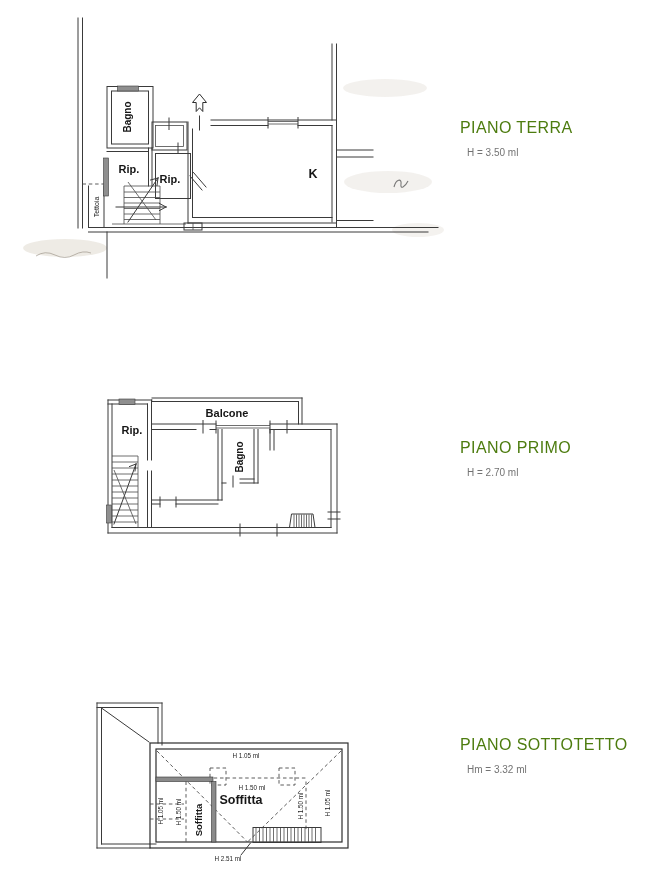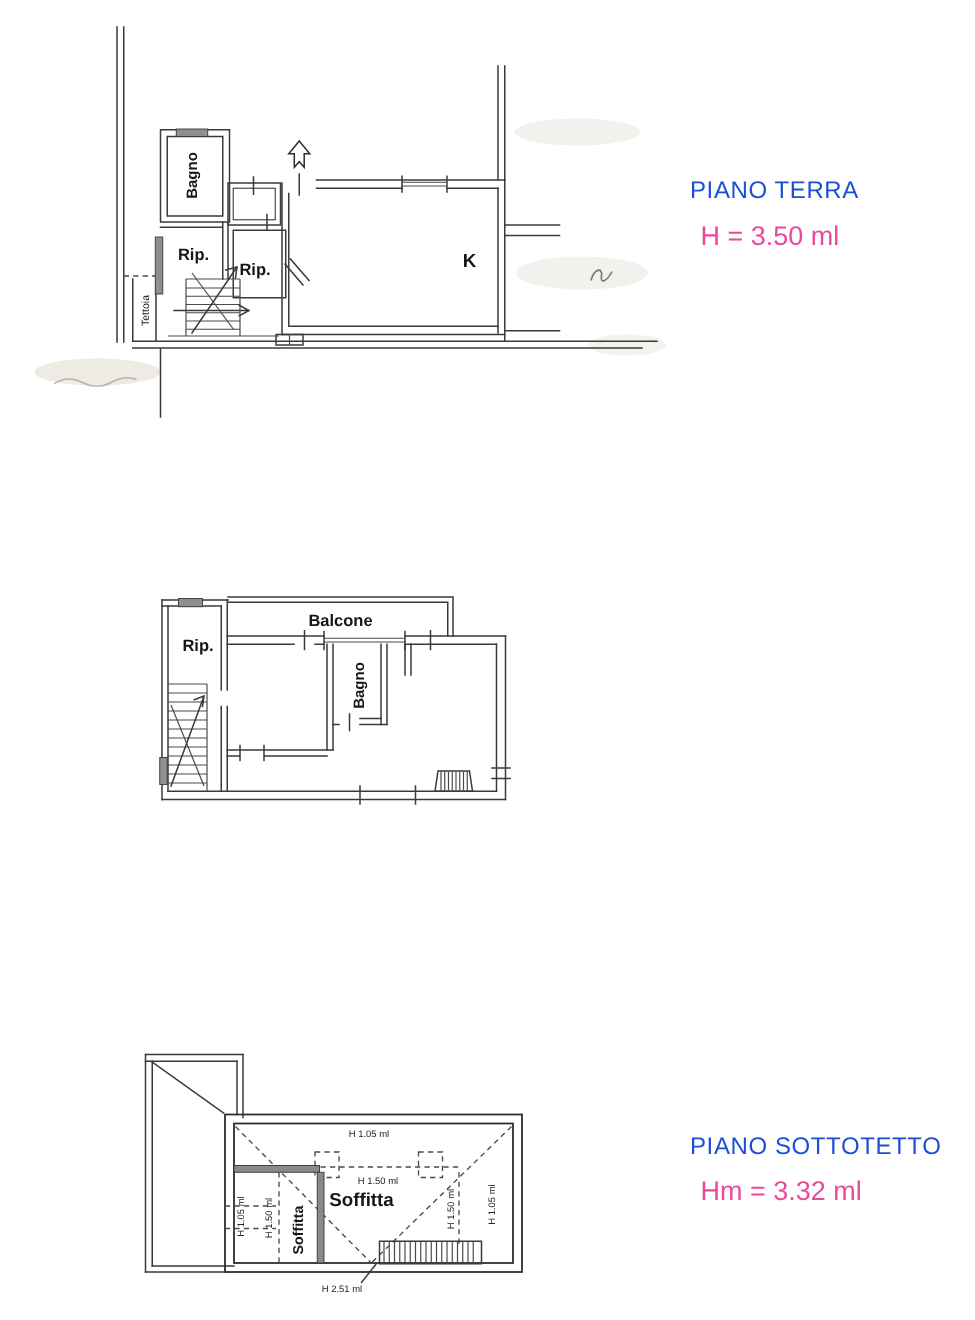--- a/index.html
+++ b/index.html
@@ -19,22 +19,22 @@
   text{fill:#161616}
   .room{font:bold 11px "Liberation Sans",sans-serif;text-anchor:middle}
   .room-sm{font:bold 10px "Liberation Sans",sans-serif;text-anchor:middle}
   .klabel{font:bold 12.5px "Liberation Sans",sans-serif;text-anchor:middle}
   .tet{font:7px "Liberation Sans",sans-serif;text-anchor:middle}
   .dim{font:6.3px "Liberation Sans",sans-serif;text-anchor:middle;fill:#242424}
   .soff-big{font:bold 12.5px "Liberation Sans",sans-serif;text-anchor:middle}
   .soff-sm{font:bold 9.5px "Liberation Sans",sans-serif;text-anchor:middle}
   
   .floor-caption{position:absolute;white-space:nowrap}
-  .caption-title{font-size:16px;letter-spacing:.4px;color:#1d4ed8}
-  .caption-height{font-size:18px;margin-top:10px;margin-left:7px;color:#ec4899}
+  .caption-title{font-size:16px;letter-spacing:.4px;color:#4d7c0f}
+  .caption-height{font-size:10px;margin-top:10px;margin-left:7px;color:#737373}
 </style>
 </head>
 <body>
 
 <div class="canvas">
 
   <svg class="plan" style="left:20px;top:8px" width="430" height="282" viewBox="20 8 430 282">
 
     <g opacity="1">
       <ellipse cx="65" cy="248" rx="42" ry="9" fill="#cdc5b5" opacity=".35"></ellipse>
@@ -226,19 +226,23 @@
       <text class="soff-big" x="241" y="804">Soffitta</text>
       <text class="soff-sm" transform="rotate(-90 198.5 820)" x="198.5" y="823.5">Soffitta</text>
     </g>
   </svg>
 
   <div class="floor-caption" style="left:460px;top:119px">
     <div class="caption-title">PIANO TERRA</div>
     <div class="caption-height">H = 3.50 ml</div>
   </div>
 
-
-  <div class="floor-caption" style="left:460px;top:756px">
+  <div class="floor-caption" style="left:460px;top:439px">
+    <div class="caption-title">PIANO PRIMO</div>
+    <div class="caption-height">H = 2.70 ml</div>
+  </div>
+
+  <div class="floor-caption" style="left:460px;top:736px">
     <div class="caption-title">PIANO SOTTOTETTO</div>
     <div class="caption-height">Hm = 3.32 ml</div>
   </div>
 
 </div>
 
 </body></html>

